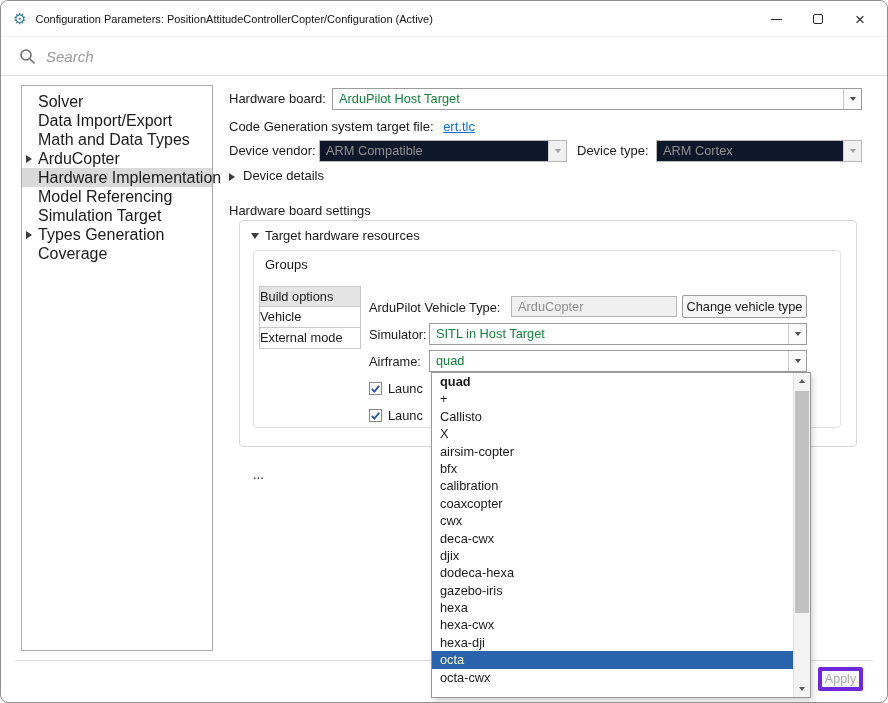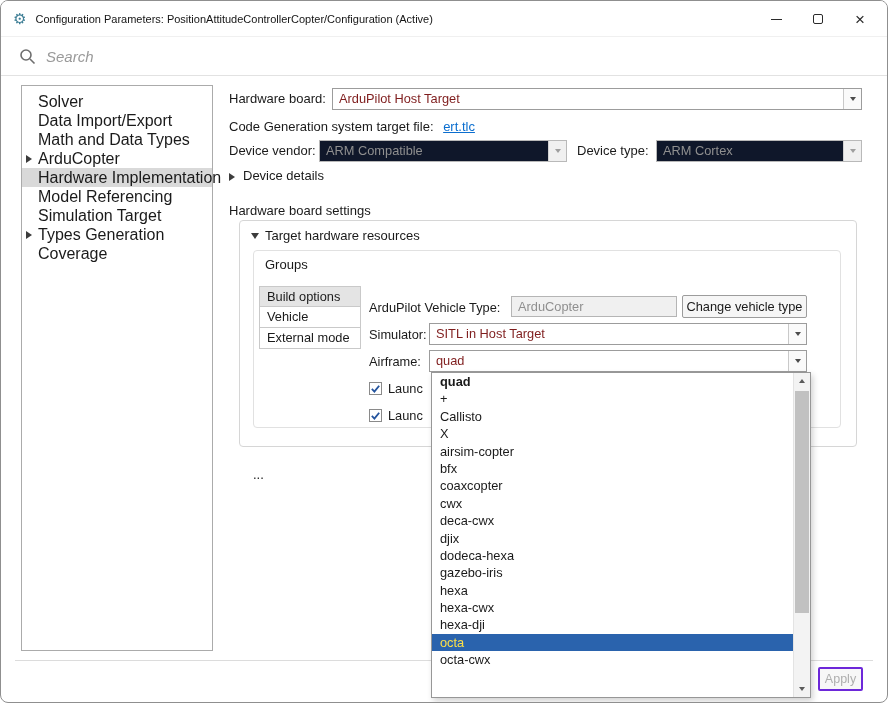--- a/index.html
+++ b/index.html
@@ -39,74 +39,74 @@
            border-bottom:4px solid transparent; border-left:6px solid #3c3c3c; }
   .tri-d { width:0; height:0; display:inline-block; border-left:4px solid transparent;
            border-right:4px solid transparent; border-top:6px solid #3c3c3c; }
   .tri-dn { width:0; height:0; display:inline-block; border-left:3.5px solid transparent;
             border-right:3.5px solid transparent; border-top:4.5px solid #4c4c4c; }
 
   
   .lbl { position:absolute; font-size:13px; color:#1a1a1a; white-space:nowrap; }
   .link { color:#0b6ecf; text-decoration:underline; cursor:pointer; }
   .combo { position:absolute; height:22px; background:#fff; border:1px solid #9c9c9c; }
-  .combo-txt { position:absolute; left:6px; top:0; line-height:20px; font-size:12.8px; color:#7f1d1d; white-space:nowrap; }
+  .combo-txt { position:absolute; left:6px; top:0; line-height:20px; font-size:12.8px; color:#15803d; white-space:nowrap; }
   .combo-btn { position:absolute; right:0; top:0; width:18px; height:100%; border-left:1px solid #c9c9c9;
                background:#fafafa; display:flex; align-items:center; justify-content:center; }
   .combo.dis { background:#0f172a; border-color:#b9b9b9; }
   .combo.dis .combo-txt { color:#8f8f8f; }
   .combo.dis .combo-btn { background:#f0f0f0; border-left-color:#d2d2d2; }
   .combo.dis .tri-dn { border-top-color:#9e9e9e; }
   .textbox { position:absolute; height:21px; line-height:19px; padding-left:6px; font-size:12.8px;
              border:1px solid #b5b5b5; background:#f0f0f0; color:#8f8f8f; white-space:nowrap; overflow:hidden; }
   .pushbtn { position:absolute; height:23px; line-height:21px; text-align:center; font-size:12.8px;
              color:#1a1a1a; border:1px solid #9c9c9c; background:#f6f6f6; border-radius:2px; cursor:default; }
 
   
   .panel-outer { position:absolute; left:238px; top:219px; width:618px; height:227px;
                  border:1px solid #d6d6d6; border-radius:4px; }
   .panel-inner { position:absolute; left:252px; top:249px; width:588px; height:178px;
                  border:1px solid #e1e1e1; border-radius:4px; }
 
   
   .grp { position:absolute; left:258px; top:285px; width:102px; font-size:12.8px; color:#1a1a1a; }
-  .grp-row { height:21px; line-height:20px; padding-left:7px; background:#fff; border:1px solid #c9c9c9;
+  .grp-row { height:21px; line-height:20px; background:#fff; border:1px solid #c9c9c9;
              border-top:none; white-space:nowrap; cursor:default; }
   .grp-row:first-child { border-top:1px solid #c9c9c9; }
   .grp-row.sel { background:#e4e4e4; }
 
   
   .cbrow { position:absolute; height:15px; display:flex; align-items:center; }
   .cb-box { width:13px; height:13px; border:1px solid #8a8a8a; background:#fff; display:inline-flex;
             align-items:center; justify-content:center; }
   .cb-lbl { margin-left:6px; font-size:12.8px; color:#1a1a1a; white-space:nowrap; }
 
   
   .dd { position:absolute; left:430px; top:371px; width:380px; height:326px; background:#fff;
         border:1px solid #979797; z-index:50; overflow:hidden; box-shadow:2px 3px 6px rgba(0,0,0,.18); }
   .dd-items { position:absolute; left:0; top:0; right:17px; bottom:0; overflow:hidden; }
   .dd-item { height:17.4px; line-height:17.4px; padding-left:8px; font-size:12.8px; color:#1a1a1a;
              white-space:nowrap; cursor:default; }
   .dd-item.current { font-weight:bold; }
-  .dd-item.sel { background:#2a63ad; color:#fde047; }
+  .dd-item.sel { background:#2a63ad; color:#fef9c3; }
   .dd-scroll { position:absolute; top:0; right:0; bottom:0; width:17px; background:#f3f3f3;
                border-left:1px solid #e3e3e3; }
   .sb-btn { position:absolute; left:0; width:16px; height:16px; background:#f3f3f3; display:flex;
             align-items:center; justify-content:center; }
   .sb-top { top:0; } .sb-bottom { bottom:0; }
   .sb-up-tri { width:0; height:0; border-left:3.5px solid transparent; border-right:3.5px solid transparent;
                border-bottom:4.5px solid #5a5a5a; }
   .sb-dn-tri { width:0; height:0; border-left:3.5px solid transparent; border-right:3.5px solid transparent;
                border-top:4.5px solid #5a5a5a; }
   .sb-thumb { position:absolute; left:1px; top:18px; width:14px; height:222px; background:#c1c1c1; }
 
   
   .footer-line { position:absolute; left:14px; right:14px; top:659px; border-top:1px solid #dcdcdc; }
   .apply-btn { position:absolute; left:817px; top:666px; width:45px; height:24px; font-size:12.5px;
-               color:#aeaeae; background:#f7f7f7; border:2px solid #6d28d9; border-radius:2px;
+               color:#aeaeae; background:#f7f7f7; border:4px solid #6d28d9; border-radius:2px;
                font-family:"Liberation Sans", sans-serif; }
   .ellipsis { position:absolute; left:252px; top:466px; font-size:13px; color:#1a1a1a; }
 </style>
 </head>
 <body>
 
 <div class="window">
 
   <div class="titlebar">
     <span class="title-icon">⚙</span>
@@ -235,20 +235,21 @@
   <button class="apply-btn">Apply</button>
 
   <div class="dd">
     <div class="dd-items">
       <div class="dd-item current">quad</div>
       <div class="dd-item">+</div>
       <div class="dd-item">Callisto</div>
       <div class="dd-item">X</div>
       <div class="dd-item">airsim-copter</div>
       <div class="dd-item">bfx</div>
+      <div class="dd-item">calibration</div>
       <div class="dd-item">coaxcopter</div>
       <div class="dd-item">cwx</div>
       <div class="dd-item">deca-cwx</div>
       <div class="dd-item">djix</div>
       <div class="dd-item">dodeca-hexa</div>
       <div class="dd-item">gazebo-iris</div>
       <div class="dd-item">hexa</div>
       <div class="dd-item">hexa-cwx</div>
       <div class="dd-item">hexa-dji</div>
       <div class="dd-item sel">octa</div>

